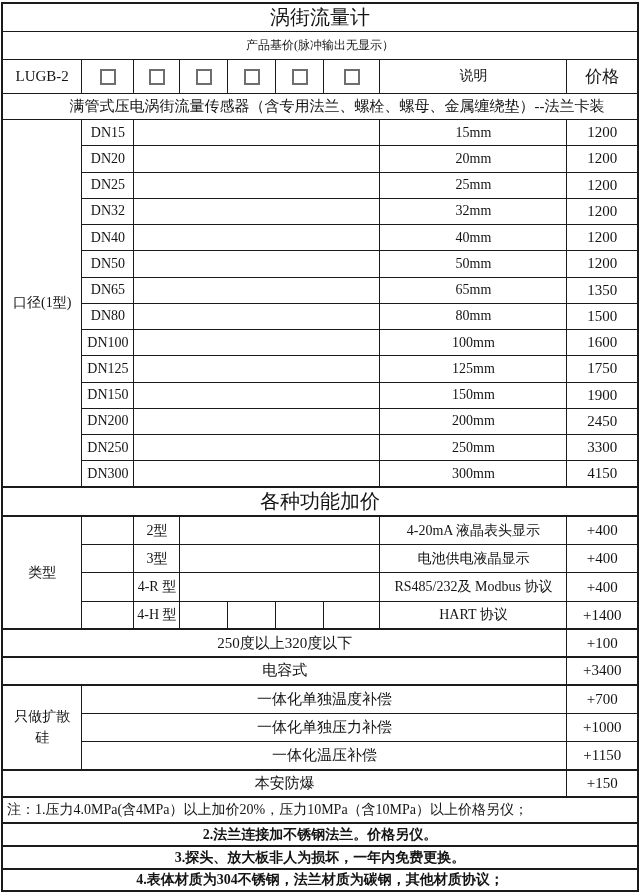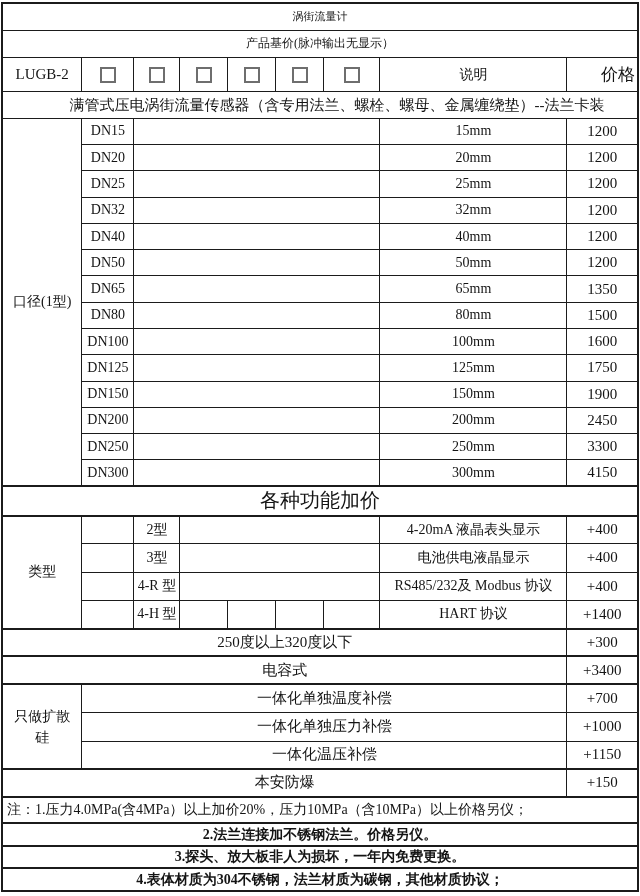--- a/index.html
+++ b/index.html
@@ -24,24 +24,24 @@
     padding:0 2px;
     overflow:hidden;
     white-space:nowrap;
   }
   tr.rh27{height:27px}
   tr.rh30{height:34px}
   tr.rh26{height:26px}
   tr.rh28{height:28px}
   tr.rh23{height:23px}
   tr.rh22{height:22px}
-  td.title{font-size:11px;margin-top:48px;}
+  td.title{font-size:20px;margin-top:48px;}
   td.subtitle{font-size:12px;}
   td.model{font-size:15px;}
-  td.pricehead{font-size:17px;text-align:right;}
+  td.pricehead{font-size:17px;}
   td.sensor{font-size:15px;padding-left:36px;}
   td.section{font-size:20px;}
   td.bigcell{font-size:15px;}
   td.price{font-size:15px;}
   td.note-left{text-align:left;padding-left:4px;font-size:14px;}
   td.note{font-size:14px;font-weight:bold;}
   tr.sep td{border-top-width:2px;}
   .cb{
     display:inline-block;
     width:12px;height:12px;
@@ -212,21 +212,21 @@
     <td></td>
     <td></td>
     <td></td>
     <td></td>
     <td>HART 协议</td>
     <td class="price">+1400</td>
   </tr>
 
   <tr class="rh27 sep">
     <td colspan="8" class="bigcell">250度以上320度以下</td>
-    <td class="price">+300</td>
+    <td class="price">+100</td>
   </tr>
   <tr class="rh28 sep">
     <td colspan="8" class="bigcell">电容式</td>
     <td class="price">+3400</td>
   </tr>
 
   <tr class="rh28 sep">
     <td rowspan="3"><span class="w4">只做扩散硅</span></td>
     <td colspan="7" class="bigcell">一体化单独温度补偿</td>
     <td class="price">+700</td>

